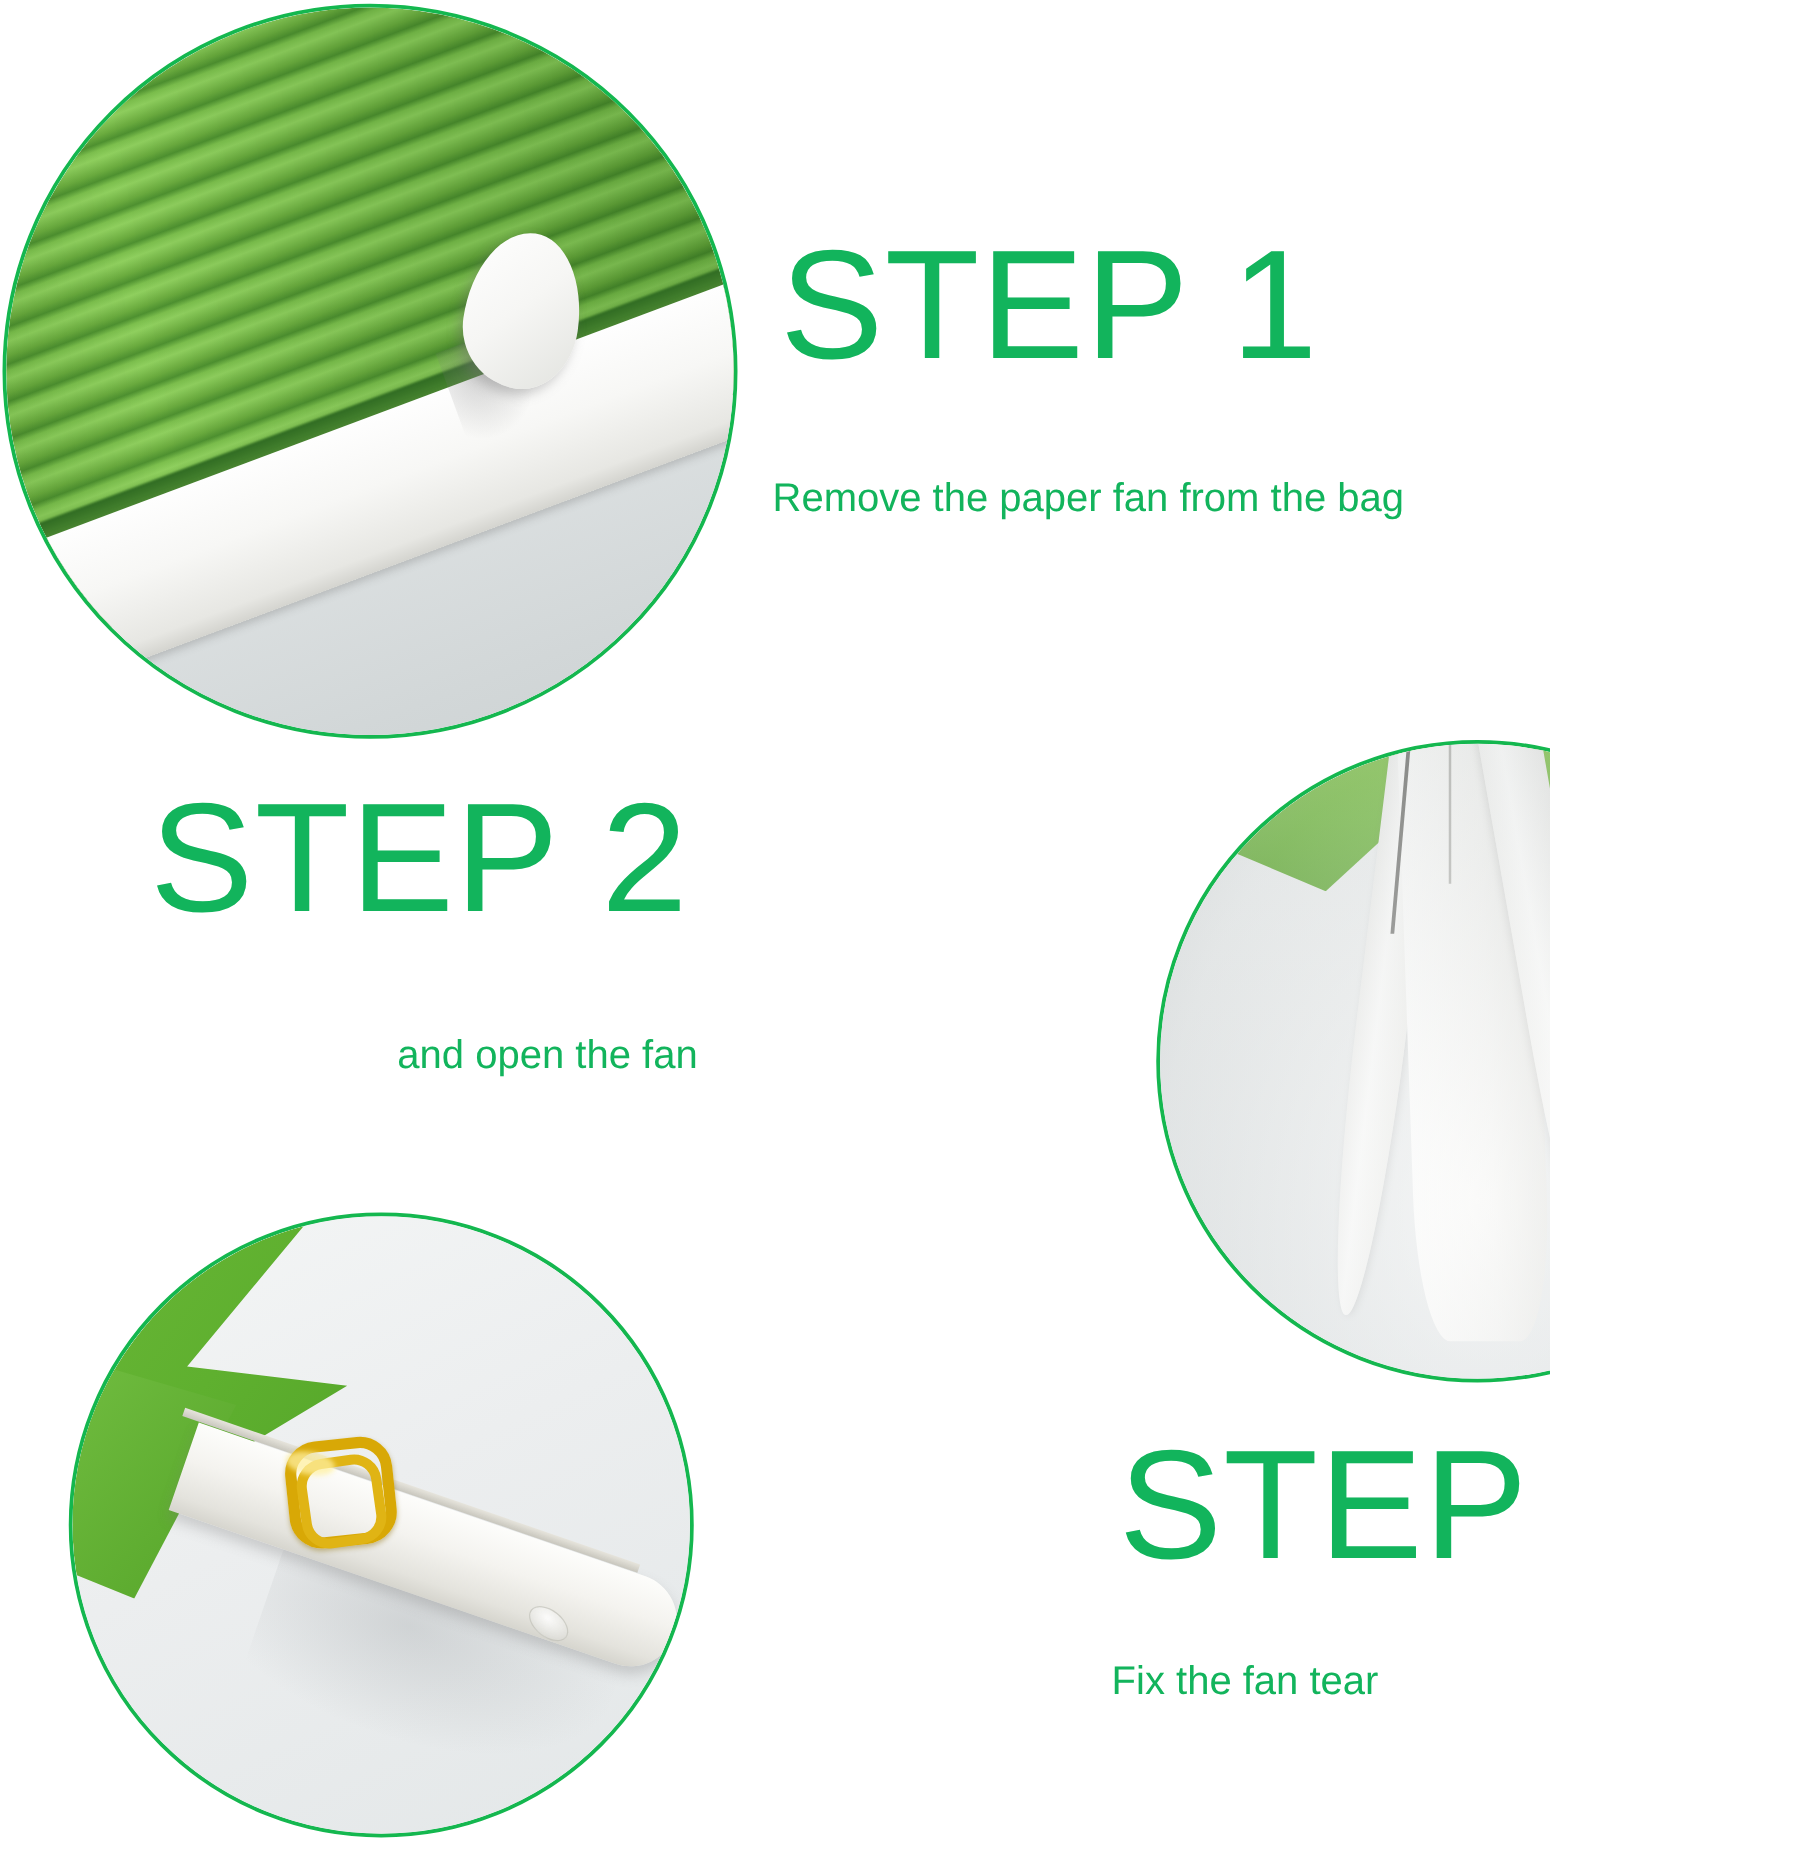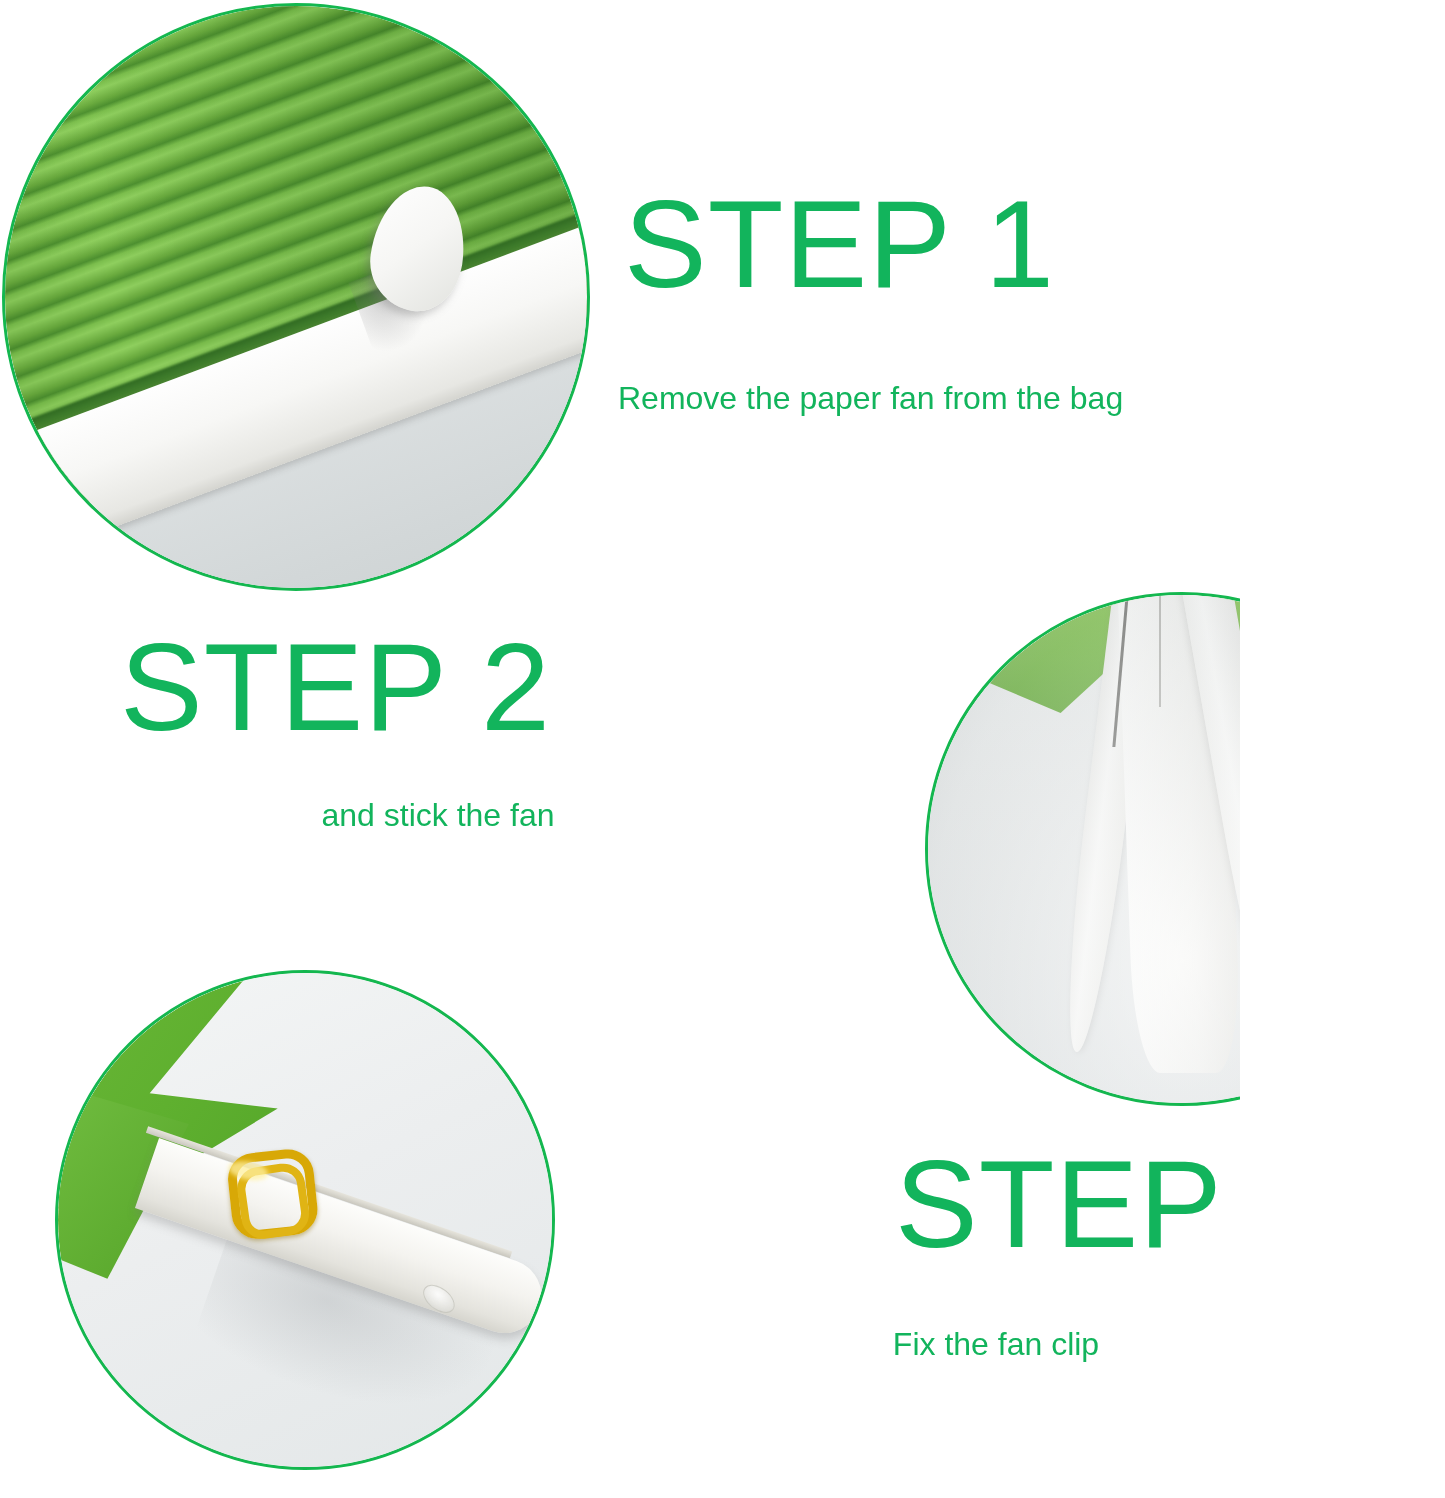--- a/index.html
+++ b/index.html
@@ -352,21 +352,21 @@
     line-height: 1.0;
     font-weight: 400;
     white-space: nowrap;
   }
 
   #step-1 { left: 618px; top: 182px; text-align: left; }
   #step-1 .step-title { margin: 0 0 76px 6px; }
   #step-1 .step-line { margin: 0 0 44px 0; }
 
   #step-2 { left: 118px; top: 625px; text-align: center; width: 640px; }
-  #step-2 .step-title { text-align: left; margin: 0 0 50px 2px; }
+  #step-2 .step-title { text-align: left; margin: 0 0 78px 2px; }
   #step-2 .step-line { margin: 0 0 44px 0; text-align: center; }
 
   #step-3 { left: 666px; top: 1142px; text-align: center; width: 660px; }
   #step-3 .step-title { text-align: right; margin: 0 0 62px 2px; }
   #step-3 .step-line { margin: 0 0 40px 0; text-align: center; }
 </style>
 </head>
 <body>
 
 <div id="page">
@@ -384,21 +384,21 @@
     </div>
   </div>
 
   <div class="step-block" id="step-1">
     <div class="step-title">STEP 1</div>
     <div class="step-line">Remove the paper fan from the bag</div>
   </div>
 
   <div class="step-block" id="step-2">
     <div class="step-title">STEP 2</div>
-    <div class="step-line">and stick the fan</div>
+    <div class="step-line">and open the fan</div>
   </div>
 
   <div class="photo-circle" id="circle-2">
     <div class="photo-inner">
       <div id="c2-bg"></div>
       <div class="c2-green" id="c2-green-l"></div>
       <div class="c2-green" id="c2-green-r"></div>
       <div class="c2-tail" id="c2-tail-1"></div>
       <div class="c2-tail" id="c2-tail-2"></div>
       <div class="c2-tail" id="c2-tail-3"></div>
@@ -421,16 +421,16 @@
       <div id="c3-clip">
         <div class="clip-ring" id="clip-outer"></div>
         <div class="clip-ring" id="clip-inner"></div>
         <div id="c3-clip-gloss"></div>
       </div>
     </div>
   </div>
 
   <div class="step-block" id="step-3">
     <div class="step-title">STEP 3</div>
-    <div class="step-line">Fix the fan clip</div>
+    <div class="step-line">Fix the fan tear</div>
   </div>
 
 </div>
 
 </body></html>

